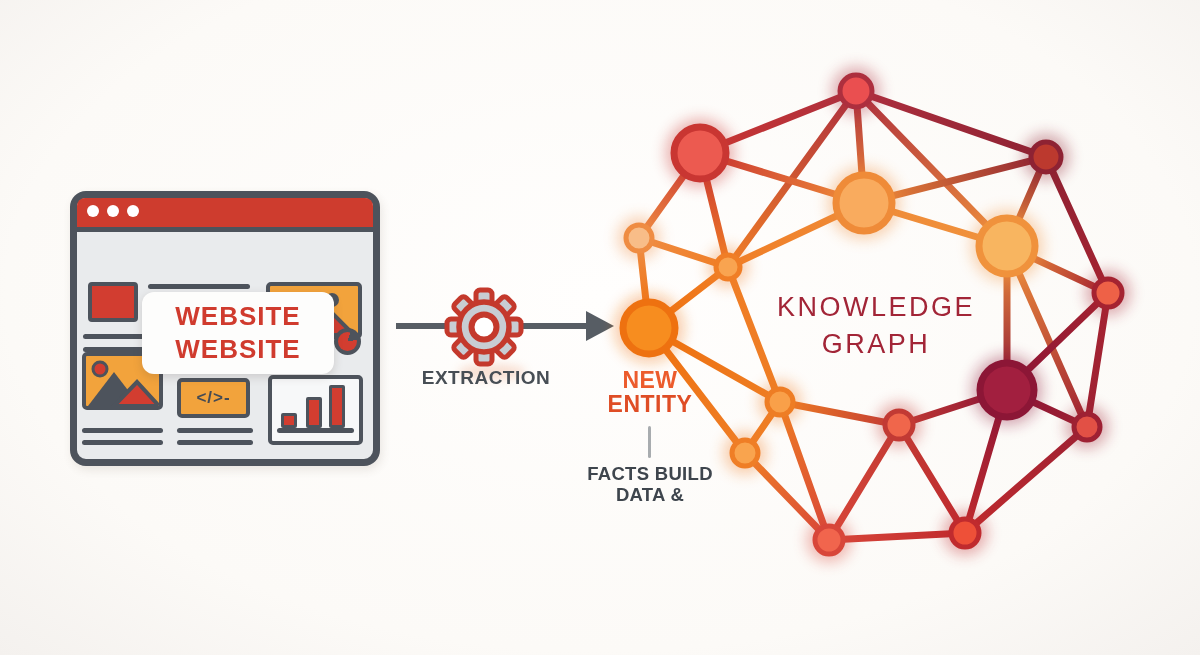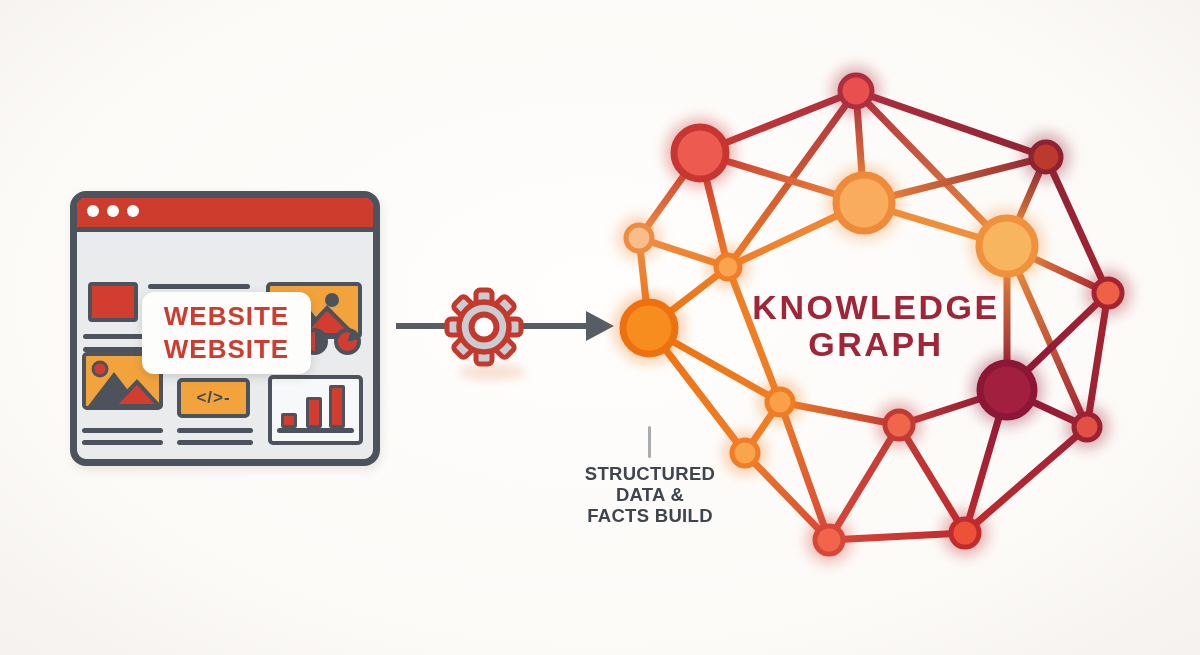--- a/index.html
+++ b/index.html
@@ -33,30 +33,30 @@
   .chartblock{left:191px;top:177px;width:95px;height:70px;background:#f7f8f9;border:4px solid #4d535c;border-radius:5px;}
   .bar{bottom:13px;background:#d23d30;border:3px solid #4d535c;border-radius:2px;width:16px;}
   .baseline{left:5px;bottom:8px;width:77px;height:5px;background:#4d535c;border-radius:3px;}
   .pie{width:27px;height:27px;border-radius:50%;background:#4d535c;top:130px;}
   .pie.p1{left:224px}.pie.p2{left:257px}
   .pie .fillhalf{left:4px;top:4px;width:19px;height:19px;border-radius:50%;
     background:linear-gradient(90deg,#d23d30 52%,transparent 52%);}
   .pie .fillpac{left:4px;top:4px;width:19px;height:19px;border-radius:50%;
     background:conic-gradient(#d23d30 0 18deg,transparent 18deg 80deg,#d23d30 80deg 360deg);}
   .card{
-    left:65px;top:94px;width:169px;height:82px;background:#fdfdfc;border-radius:12px;
+    left:65px;top:94px;width:192px;height:82px;background:#fdfdfc;border-radius:12px;
     box-shadow:0 3px 10px rgba(80,60,50,.18);display:flex;flex-direction:column;
     align-items:center;justify-content:center;z-index:5;
   }
   .card div{position:static;font-weight:bold;font-size:26px;letter-spacing:1px;color:#d03b2e;line-height:33px;}
   
   .process-label{position:absolute;left:396px;top:367px;width:180px;text-align:center;
     font-weight:bold;font-size:19px;line-height:21px;color:#474e55;letter-spacing:.5px;}
   .kg-title{position:absolute;left:740px;top:289px;width:272px;text-align:center;
-    font-weight:bold;font-size:34px;line-height:37px;letter-spacing:2.5px;color:#a22537;z-index:6;}
+    font-weight:normal;font-size:27px;line-height:37px;letter-spacing:2.5px;color:#a22537;z-index:6;}
   .new-entity{position:absolute;left:575px;top:368px;width:150px;text-align:center;
     font-weight:bold;font-size:23px;line-height:24px;letter-spacing:.5px;z-index:6;}
   .new-entity .l1{color:#ec5b2c;}
   .new-entity .l2{color:#df4d25;}
   .connector{position:absolute;left:648px;top:426px;width:3px;height:32px;background:#a8acaf;border-radius:2px;}
   .caption{position:absolute;left:565px;top:463px;width:170px;text-align:center;
     font-weight:bold;font-size:18.5px;line-height:21px;color:#3e454d;letter-spacing:.3px;z-index:6;}
   svg.overlay{position:absolute;left:0;top:0;pointer-events:none;}
 </style>
 </head>
@@ -356,29 +356,33 @@
       <circle cx="1007" cy="390" r="27" fill="#a21f3f" stroke="#8c1636" stroke-width="7"></circle>
       <circle cx="780" cy="402" r="13" fill="#f9a049" stroke="#ee7d24" stroke-width="5"></circle>
       <circle cx="899" cy="425" r="14" fill="#f0664b" stroke="#c23a34" stroke-width="5"></circle>
       <circle cx="1087" cy="427" r="13" fill="#e25045" stroke="#9e2133" stroke-width="5"></circle>
       <circle cx="745" cy="453" r="13" fill="#f9a44e" stroke="#ef7e26" stroke-width="5"></circle>
       <circle cx="829" cy="540" r="14" fill="#f1654d" stroke="#d84639" stroke-width="5"></circle>
       <circle cx="965" cy="533" r="14" fill="#ee5038" stroke="#c02b2e" stroke-width="5"></circle>
     </svg>
 
   <div class="process-label">
+    <div>EXTRACTION</div>
   </div>
 
   <div class="kg-title">
     <div>KNOWLEDGE</div>
     <div>GRAPH</div>
   </div>
 
+  <div class="new-entity">
+    <div class="l1">NEW</div>
+    <div class="l2">ENTITY</div>
+  </div>
 
   <div class="connector"></div>
 
   <div class="caption">
-    <div>STRUCTURED</div>
+    <div>FACTS BUILD</div>
     <div>DATA &amp;</div>
-    <div>FACTS BUILD</div>
   </div>
 
 </div>
 
 </body></html>

